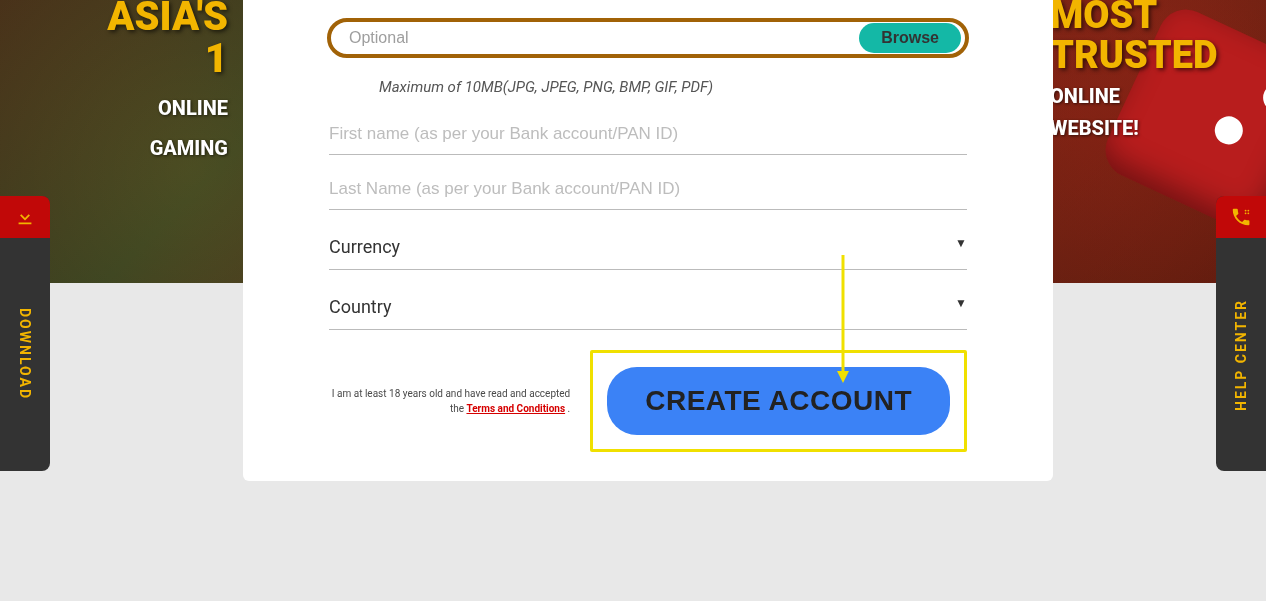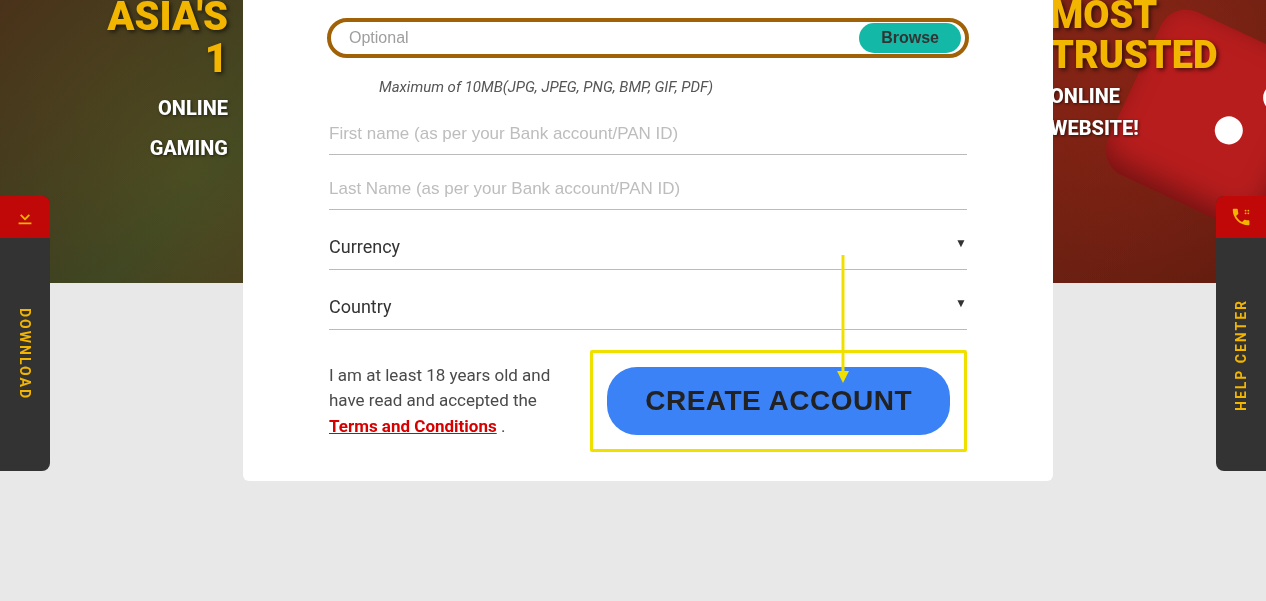--- a/index.html
+++ b/index.html
@@ -212,22 +212,22 @@
 .chev { font-size: 12px; color: #333; }
 
 .consent-row {
   display: flex;
   align-items: center;
   gap: 20px;
   margin-top: 20px;
 }
 .consent-text {
   flex: 1;
-  text-align: left;
-  font-size: 17px;
+  text-align: right;
+  font-size: 10px;
   color: #4a4a4a;
   line-height: 1.5;
 }
 .tnc-link {
   color: #d60000;
   font-weight: 700;
   text-decoration: underline;
 }
 
 .highlight-box {

